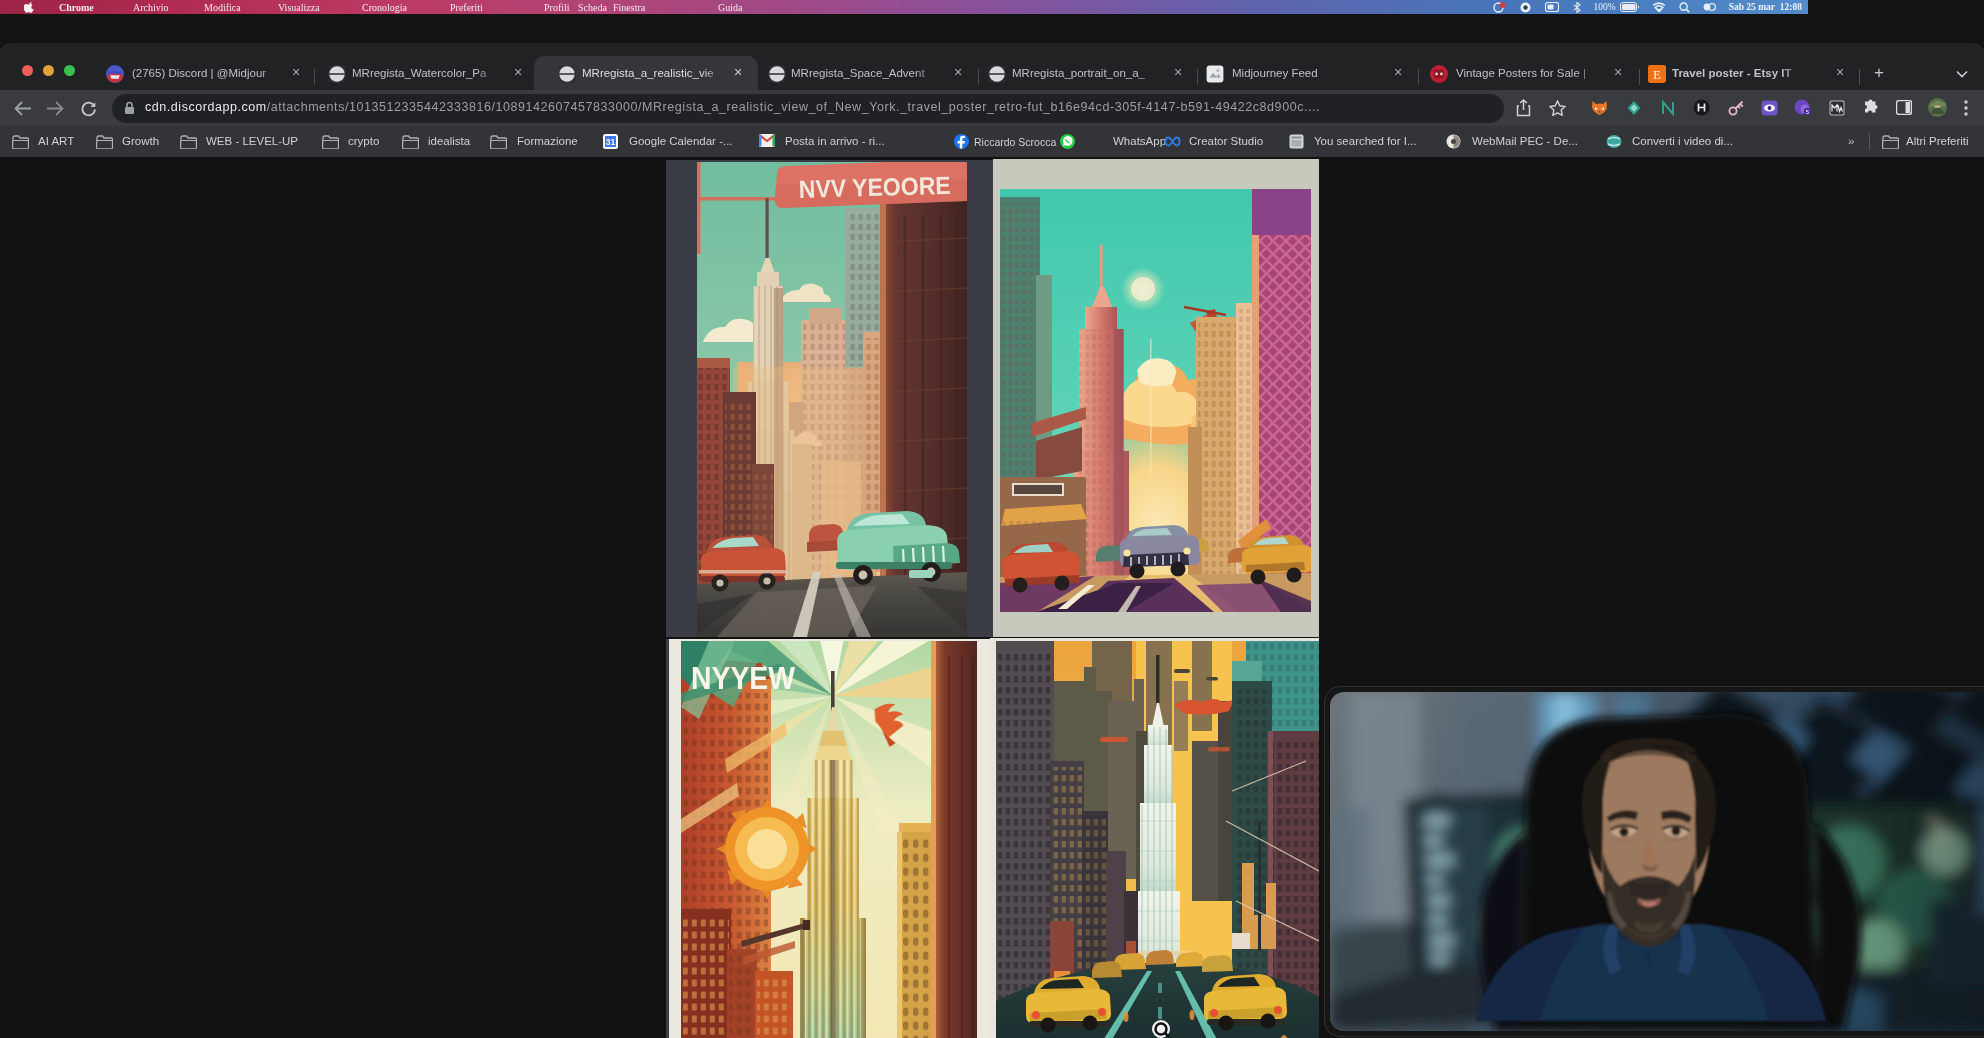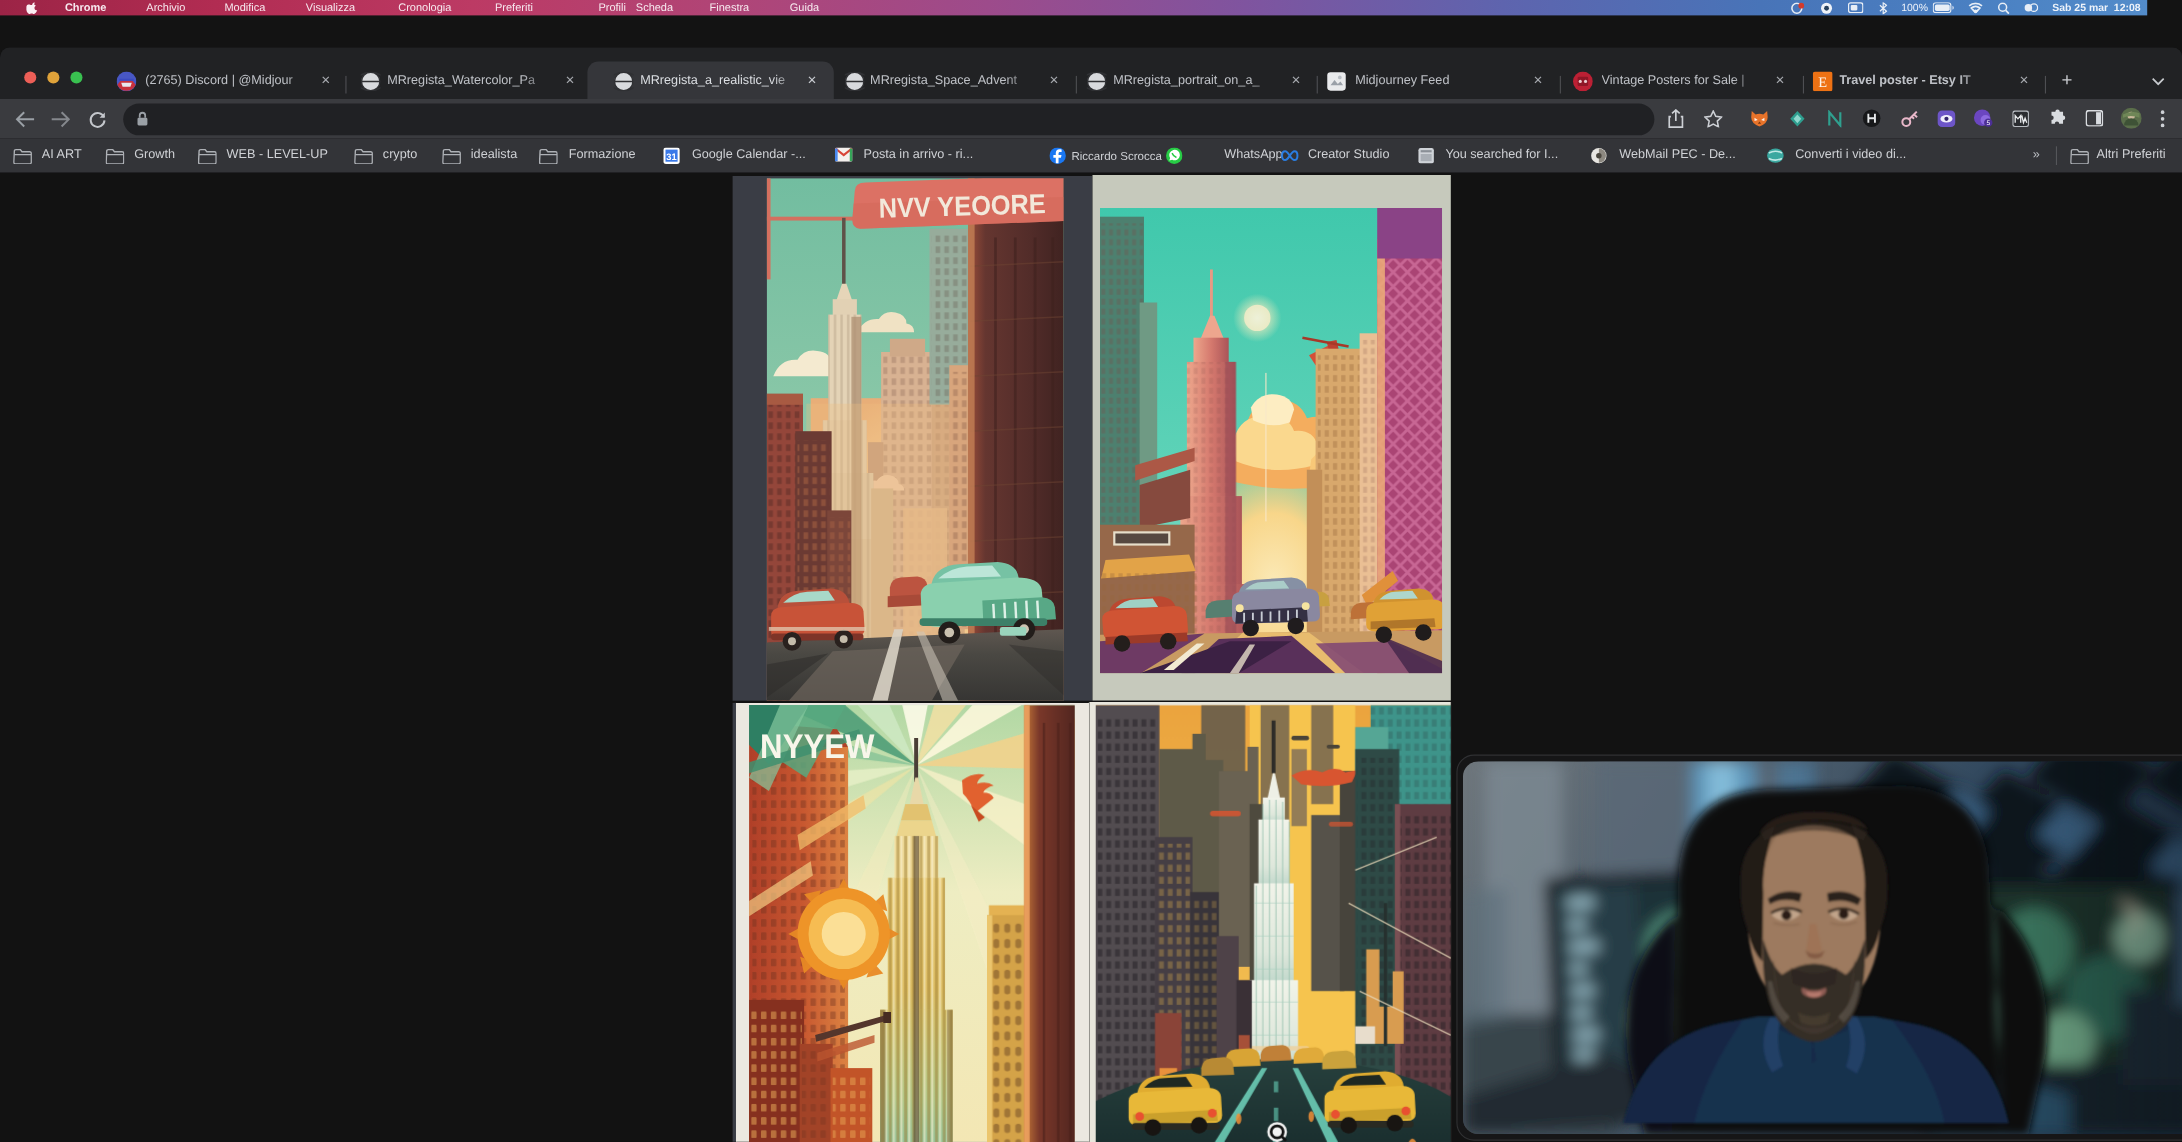--- a/index.html
+++ b/index.html
@@ -1,21 +1,21 @@
 <!DOCTYPE html>
 <html><head>
 <meta charset="utf-8">
 <style>
 * { margin:0; padding:0; box-sizing:border-box; }
 html,body { width:1984px; height:1038px; overflow:hidden; background:#131313; font-family:"Liberation Sans", sans-serif; }
 #stage { position:relative; width:1984px; height:1038px; }
 
-#menubar { position:absolute; top:0; left:0; width:1952px; height:14px;
+#menubar { position:absolute; top:0; left:0; width:1808px; height:14px;
   background:linear-gradient(90deg,#9c2446 0%,#b12c52 10%,#bc3a64 22%,#b04577 34%,#9d4b8b 46%,#7f549f 58%,#5e64ae 70%,#4874b8 82%,#4a80c2 92%,#538cca 100%);
-  color:#f7e9ef; font-size:10px; display:flex; align-items:center; }
+  color:#f7e9ef; font-size:10px; display:flex; align-items:center;font-family:Liberation Serif, serif; }
 #menubar .mi { margin-right:0; white-space:nowrap; }
 #menubar .right { position:absolute; right:6px; top:0; height:14px; display:flex; align-items:center; color:#eef3fa; }
 
 #win { position:absolute; top:14px; left:0; width:1984px; height:1024px; background:#0f0f10; border-radius:9px 9px 0 0; overflow:hidden;margin-top:29px; }
 #tabstrip { position:absolute; top:0; left:0; width:1984px; height:47px; background:#212224; }
 .tlight { position:absolute; top:21.5px; width:11px; height:11px; border-radius:50%; }
 #tabstrip .tab.active { position:absolute; top:13px; height:34px; background:#35363a; border-radius:10px 10px 0 0; }
 .ticon { position:absolute; top:21.5px; }
 .ttxt { position:absolute; top:24px; color:#bfc2c7; font-size:11.5px; white-space:nowrap; overflow:hidden;
   -webkit-mask-image:linear-gradient(90deg,#000 82%,transparent 100%); }
@@ -41,21 +41,21 @@
         <path fill="#fbeef3" d="M8.4 0c.1.8-.2 1.5-.7 2.1-.5.6-1.2 1-1.9.9-.1-.7.3-1.5.7-2C7 .4 7.8 0 8.4 0zM10.9 8.1c-.3.8-.5 1.1-.9 1.8-.6.9-1.4 2-2.4 2-.9 0-1.1-.6-2.3-.6-1.2 0-1.5.6-2.3.6-1 0-1.7-1-2.3-1.9C-.9 7.5-1 5 .1 3.7c.6-.9 1.6-1.4 2.5-1.4.9 0 1.5.6 2.3.6.8 0 1.2-.6 2.3-.6.8 0 1.7.5 2.3 1.2-2 1.1-1.7 4 .4 4.6z" transform="scale(0.9)"></path>
       </svg>
     <span class="mi" style="position:absolute;left:59px;font-weight:bold;">Chrome</span>
     <span class="mi" style="position:absolute;left:133px;">Archivio</span>
     <span class="mi" style="position:absolute;left:204px;">Modifica</span>
     <span class="mi" style="position:absolute;left:278px;">Visualizza</span>
     <span class="mi" style="position:absolute;left:362px;">Cronologia</span>
     <span class="mi" style="position:absolute;left:450px;">Preferiti</span>
     <span class="mi" style="position:absolute;left:496px;padding-left:48px;">Profili</span>
     <span class="mi" style="position:absolute;left:578px;">Scheda</span>
-    <span class="mi" style="position:absolute;left:645px;">Finestra</span>
+    <span class="mi" style="position:absolute;left:613px;">Finestra</span>
     <span class="mi" style="position:absolute;left:718px;">Guida</span>
     <div class="right">
       <svg width="13" height="11" viewBox="0 0 13 11" style="margin-right:14px">
           <circle cx="5.5" cy="5.5" r="4.5" fill="none" stroke="#e8eef6" stroke-width="1.4"></circle>
           <circle cx="9.5" cy="3.2" r="2.6" fill="#d33a2c"></circle>
         </svg>
       <svg width="11" height="11" viewBox="0 0 11 11" style="margin-right:14px">
           <circle cx="5.5" cy="5.5" r="5" fill="#eef2f8"></circle>
           <circle cx="5.5" cy="5.5" r="2.2" fill="#28415e"></circle>
         </svg>
@@ -174,20 +174,21 @@
         </svg>
       <svg style="position:absolute;left:80px;top:10px" width="17" height="17" viewBox="0 0 17 17">
           <path d="M14.5 6.5 A6.3 6.3 0 1 0 15 9.5" fill="none" stroke="#c4c7cc" stroke-width="1.8"></path>
           <path d="M15.3 2.2 L15.3 7 L10.5 7 Z" fill="#c4c7cc"></path>
         </svg>
       <div style="position:absolute;left:112px;top:3.5px;width:1392px;height:29px;border-radius:15px;background:#202124;"></div>
       <svg style="position:absolute;left:124px;top:11px" width="11" height="14" viewBox="0 0 11 14">
           <rect x="1" y="6" width="9" height="7" rx="1.2" fill="#9aa0a6"></rect>
           <path d="M3 6 V4 a2.5 2.5 0 0 1 5 0 V6" fill="none" stroke="#9aa0a6" stroke-width="1.6"></path>
         </svg>
+      <span style="position:absolute;left:145px;top:10px;color:#e8eaed;font-size:12.5px;letter-spacing:0.55px;">cdn.discordapp.com<span style="color:#9b9fa5;">/attachments/1013512335442333816/1089142607457833000/MRregista_a_realistic_view_of_New_York._travel_poster_retro-fut_b16e94cd-305f-4147-b591-49422c8d900c....</span></span>
       <svg style="position:absolute;left:1516px;top:9px" width="15" height="18" viewBox="0 0 15 18">
           <path d="M7.5 1 V11 M4 4 L7.5 1 L11 4" fill="none" stroke="#cdd0d5" stroke-width="1.5"></path>
           <path d="M3 7 H1.5 V16.5 H13.5 V7 H12" fill="none" stroke="#cdd0d5" stroke-width="1.5"></path>
         </svg>
       <svg style="position:absolute;left:1549px;top:10px" width="17" height="16" viewBox="0 0 17 16">
           <path d="M8.5 1 L10.8 5.8 L16 6.5 L12.2 10.1 L13.2 15.3 L8.5 12.8 L3.8 15.3 L4.8 10.1 L1 6.5 L6.2 5.8 Z" fill="none" stroke="#cdd0d5" stroke-width="1.4"></path>
         </svg>
       <svg style="position:absolute;left:1591px;top:10px" width="17" height="16" viewBox="0 0 17 16">
           <path d="M1.5 1 L5 4 Q8.5 2.8 12 4 L15.5 1 L16 6.5 Q16 12 8.5 15 Q1 12 1 6.5 Z" fill="#e8732a"></path>
           <path d="M4 7 l3 2 l-3 1 z M13 7 l-3 2 l3 1 z" fill="#fff" opacity="0.9"></path>

